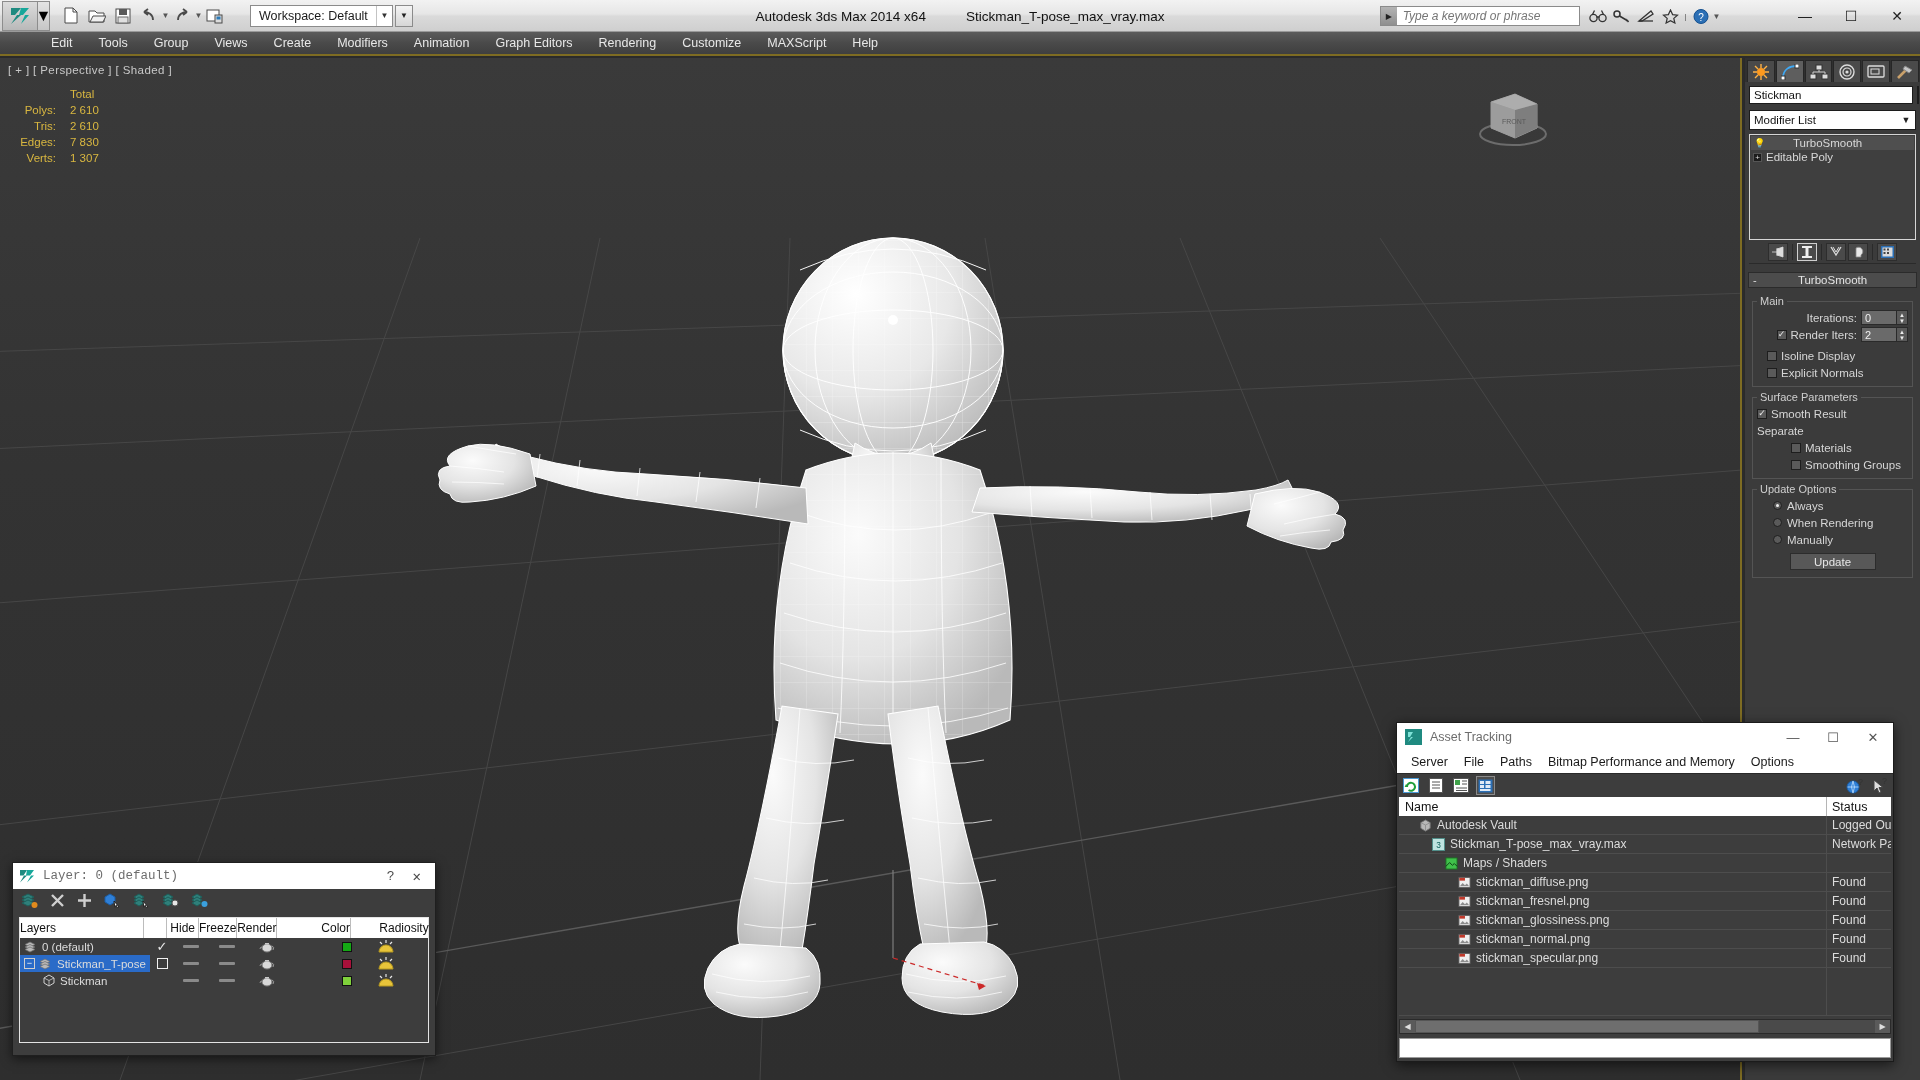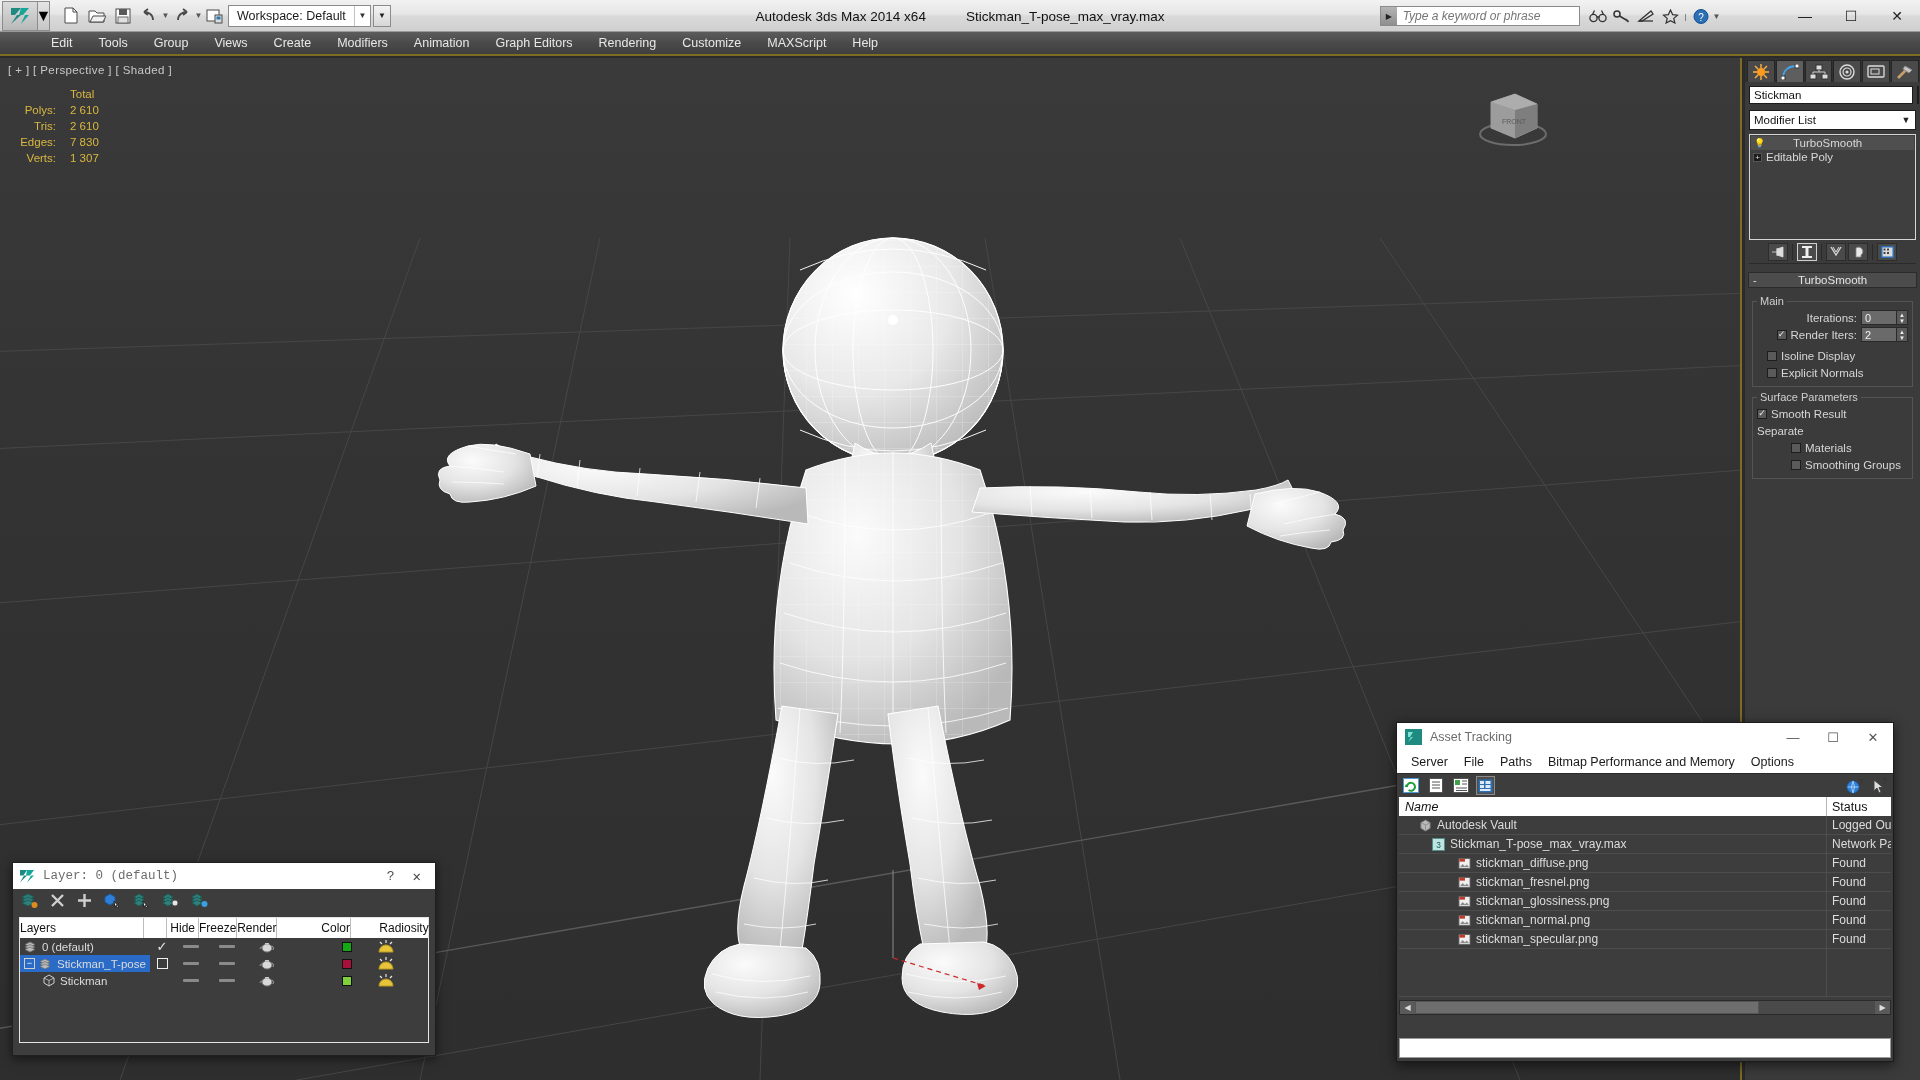--- a/index.html
+++ b/index.html
@@ -14,21 +14,21 @@
     background:linear-gradient(to bottom,#dcdcdc,#b9b9b9); border:1px solid #8d8d8d;
     display:flex; align-items:center; justify-content:center; }
   .maxlogo svg { display:block; }
   .appmenu-arrow { width:12px; height:30px; display:flex; align-items:center; justify-content:center;
     background:linear-gradient(to bottom,#e4e4e4,#c6c6c6); border:1px solid #8d8d8d; border-left:none; }
   .qat { display:flex; align-items:center; gap:0px; margin-left:8px; height:30px; }
   .qicon { width:26px; height:26px; display:flex; align-items:center; justify-content:center;
     cursor:default; }
   .qsep { width:7px; height:26px; display:flex; align-items:center; justify-content:center;
     font-size:8px; color:#555; }
-  .wsbox { display:flex; align-items:center; height:22px; margin-left:0;
+  .wsbox { display:flex; align-items:center; height:22px; margin-left:22px;
     background:#fff; border:1px solid #8b8b8b; }
   .wsbox .wslabel { font-size:12.5px; color:#1a1a1a; padding:0 8px; white-space:nowrap; }
   .wsbox .wsarrow { width:16px; height:20px; display:flex; align-items:center; justify-content:center;
     border-left:1px solid #c3c3c3; color:#333; font-size:8px; }
   .wsdrop { width:18px; height:22px; margin-left:2px; border:1px solid #8b8b8b;
     background:linear-gradient(to bottom,#f4f4f4,#d6d6d6); display:flex;
     align-items:center; justify-content:center; font-size:8px; color:#222; }
   .titletext { position:absolute; left:0; top:0; width:1920px; height:32px;
     display:flex; align-items:center; justify-content:center; gap:40px;
     font-size:13.5px; color:#111; pointer-events:none; }
@@ -162,21 +162,21 @@
   .at-menu { height:22px; background:#fff; display:flex; align-items:center; padding-left:6px; }
   .at-menu span { font-size:12.5px; color:#1a1a1a; padding:0 8px; }
   .at-tb { height:24px; background:#3d3d3d; display:flex; align-items:center;
     padding:0 4px; gap:6px; border-top:1px solid #2a2a2a; }
   .at-tb .sp { flex:1; }
   .tbi { width:19px; height:19px; display:flex; align-items:center; justify-content:center; }
   .tbi.active { border:1px solid #8a8a8a; background:#4d4d4d; }
   .at-grid { margin:0 2px; }
   .at-hdr { display:flex; height:19px; background:#fff; }
   .at-hdr .n { flex:1; font-size:12.5px; color:#111; display:flex; align-items:center;
-    padding-left:6px; border-right:1px solid #b5b5b5;font-style:italic; }
+    padding-left:6px; border-right:1px solid #b5b5b5; }
   .at-hdr .s { width:64px; font-size:12.5px; color:#111; display:flex; align-items:center;
     padding-left:5px; }
   .at-row { display:flex; height:19px; border-bottom:1px solid #4d4d4d; }
   .at-row .n { flex:1; font-size:12px; color:#dcdcdc; display:flex; align-items:center;
     border-right:1px solid #4d4d4d; gap:5px; }
   .at-row .s { width:64px; font-size:12px; color:#dcdcdc; display:flex; align-items:center;
     padding-left:5px; overflow:hidden; white-space:nowrap; }
   .at-fill { height:48px; border-bottom:1px solid #4d4d4d; background:#3d3d3d;
     display:flex; }
   .at-fill .l { flex:1; border-right:1px solid #4d4d4d; }
@@ -656,20 +656,36 @@
         <div class="frow" style="padding-left:34px">
           <span class="cb"></span>
           <span>Materials</span>
         </div>
         <div class="frow" style="padding-left:34px">
           <span class="cb"></span>
           <span>Smoothing Groups</span>
         </div>
       </fieldset>
 
+      <fieldset class="grp">
+        <legend>Update Options</legend>
+        <div class="frow" style="padding-left:16px">
+          <span class="radio on"></span>
+          <span>Always</span>
+        </div>
+        <div class="frow" style="padding-left:16px">
+          <span class="radio"></span>
+          <span>When Rendering</span>
+        </div>
+        <div class="frow" style="padding-left:16px">
+          <span class="radio"></span>
+          <span>Manually</span>
+        </div>
+        <div class="updbtn">Update</div>
+      </fieldset>
 
     </div>
   </div>
 </div>
 
 <div class="layerwin">
   <div class="lw-title">
     <svg width="16" height="15" viewBox="0 0 16 15">
         <path d="M1 1 L8 1 L4.5 6.5 L8 6.5 L1 13.5 L5 6.5 L1 6.5 Z" fill="#1f8a80"></path>
         <path d="M8 1 L15 1 L11 6.5 L15 6.5 L8 13.5 L12 6.5 L7 6.5 Z" fill="#17a79a"></path>
@@ -963,20 +979,30 @@
       <div class="n" style="padding-left:33px">
         <svg class="ficon" viewBox="0 0 14 14">
             <rect x="0.5" y="0.5" width="13" height="13" fill="#bfe3e0" stroke="#4f8f8a"></rect>
             <text x="7" y="10.5" font-size="9" fill="#11625c" text-anchor="middle" font-family="Liberation Sans">3</text>
           </svg>
         <span>Stickman_T-pose_max_vray.max</span>
       </div>
       <div class="s">Network Path</div>
     </div>
 
+    <div class="at-row">
+      <div class="n" style="padding-left:46px">
+        <svg class="ficon" viewBox="0 0 14 14">
+            <rect x="1" y="1" width="12" height="12" fill="#3fc04a" stroke="#1d6a23"></rect>
+            <path d="M1 10 l4 -4 l3 3 l2 -2 l3 3" fill="none" stroke="#0c3d12" stroke-width="1"></path>
+          </svg>
+        <span>Maps / Shaders</span>
+      </div>
+      <div class="s"></div>
+    </div>
 
     <div class="at-row">
       <div class="n" style="padding-left:59px">
         <svg class="ficon" viewBox="0 0 14 14">
             <rect x="1" y="1.5" width="12" height="11" fill="#f0f0f0" stroke="#5a5a5a"></rect>
             <rect x="1.5" y="2" width="6" height="3" fill="#c0392b"></rect>
             <path d="M2 11 l3 -3.5 l2.5 2.5 l2 -2 l2.5 3 z" fill="#8d8d8d"></path>
           </svg>
         <span>stickman_diffuse.png</span>
       </div>

